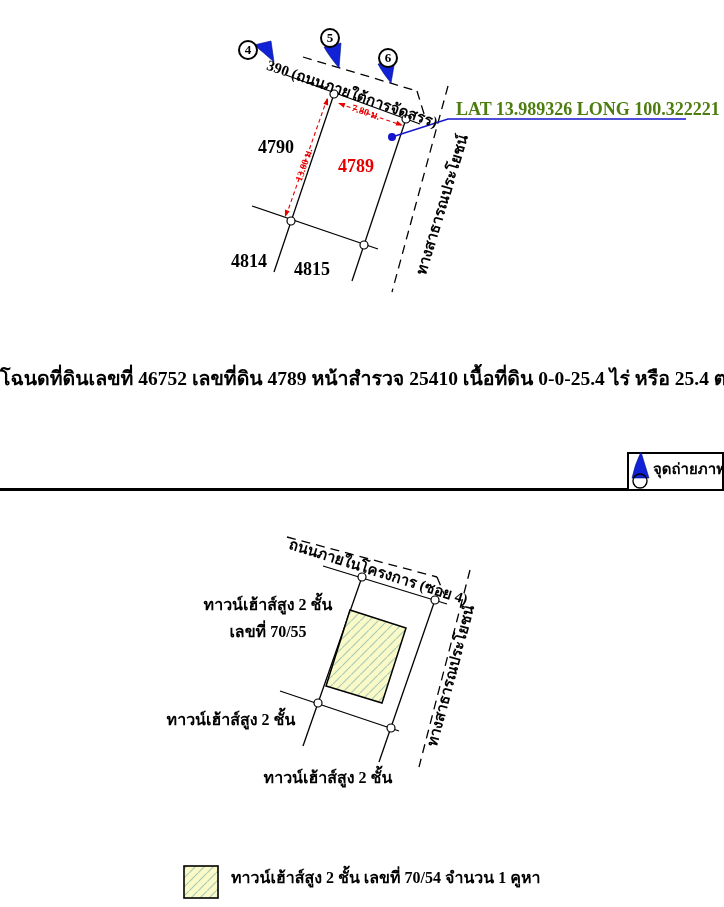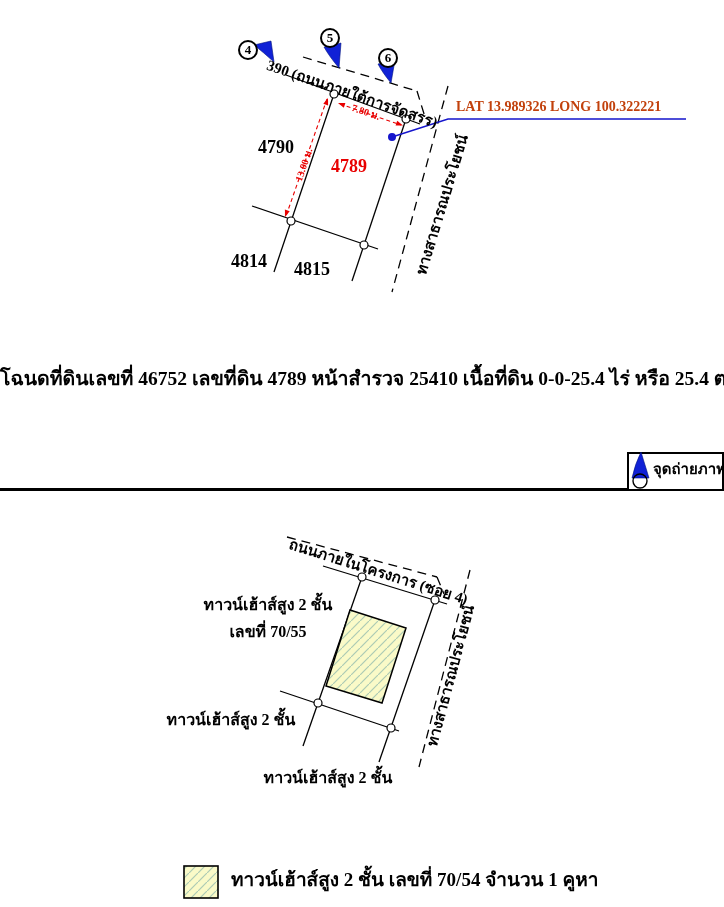--- a/index.html
+++ b/index.html
@@ -7,25 +7,25 @@
     position:relative;width:724px;height:907px;background:#ffffff;overflow:hidden;
     font-family:"Liberation Serif","DejaVu Serif",serif;color:#000;
   }
   .layer{position:absolute;left:0;top:0;}
   .lbl{position:absolute;white-space:nowrap;line-height:1.15;font-weight:bold;}
   .center{text-align:center;}
   .parcel{font-size:18px;width:50px;text-align:center;}
   .parcel.red{color:#e80000;}
   .roadlabel{font-size:15px;transform-origin:0 0;}
   .dim{font-size:10px;color:#e80000;transform-origin:0 0;}
-  .coord{font-size:14px;color:#c2410c;}
+  .coord{font-size:18px;color:#4d7c0f;}
   .deed{left:0;top:368px;width:724px;text-align:center;font-size:19.5px;}
   .legendtext{font-size:15px;}
   .bldglabel{font-size:16px;width:130px;}
-  .biglegend{font-size:19px;}
+  .biglegend{font-size:16px;}
   .marker{
     position:absolute;width:20px;height:20px;border:2px solid #000;border-radius:50%;
     background:#fff;display:flex;align-items:center;justify-content:center;
     font-size:13px;font-weight:bold;box-sizing:border-box;
   }
 </style>
 </head>
 <body>
 
 <div class="page">
@@ -110,21 +110,21 @@
   <div class="marker" style="left:238px;top:40px;">4</div>
   <div class="marker" style="left:320px;top:28px;">5</div>
   <div class="marker" style="left:378px;top:48px;">6</div>
 
   <div class="lbl roadlabel" style="left:270px;top:57px;transform:rotate(19deg);">390 (ถนนภายใต้การจัดสรร)</div>
   <div class="lbl roadlabel" style="left:413px;top:272px;transform:rotate(-73deg);">ทางสาธารณประโยชน์</div>
   <div class="lbl coord" style="left:456px;top:99px;">LAT 13.989326 LONG 100.322221</div>
   <div class="lbl dim" style="left:354px;top:102px;transform:rotate(19deg);">7.80 ม.</div>
   <div class="lbl dim" style="left:293px;top:179px;transform:rotate(-71deg);">13.00 ม.</div>
   <div class="lbl parcel" style="left:251px;top:137px;">4790</div>
-  <div class="lbl parcel red" style="left:324px;top:156px;">4789</div>
+  <div class="lbl parcel red" style="left:324px;top:156px;text-align:right;">4789</div>
   <div class="lbl parcel" style="left:224px;top:224px;margin-top:27px;">4814</div>
   <div class="lbl parcel" style="left:287px;top:259px;">4815</div>
 
   <div class="lbl deed">โฉนดที่ดินเลขที่ 46752 เลขที่ดิน 4789 หน้าสำรวจ 25410 เนื้อที่ดิน 0-0-25.4 ไร่ หรือ 25.4 ตารางวา</div>
 
   <div class="lbl legendtext" style="left:653px;top:461px;">จุดถ่ายภาพ</div>
 
   <div class="lbl roadlabel" style="left:292px;top:536px;transform:rotate(17.5deg);">ถนนภายในโครงการ (ซอย 4)</div>
   <div class="lbl roadlabel" style="left:424px;top:744px;transform:rotate(-75deg);">ทางสาธารณประโยชน์</div>
   <div class="lbl bldglabel center" style="left:203px;top:596px;">ทาวน์เฮ้าส์สูง 2 ชั้น</div>

